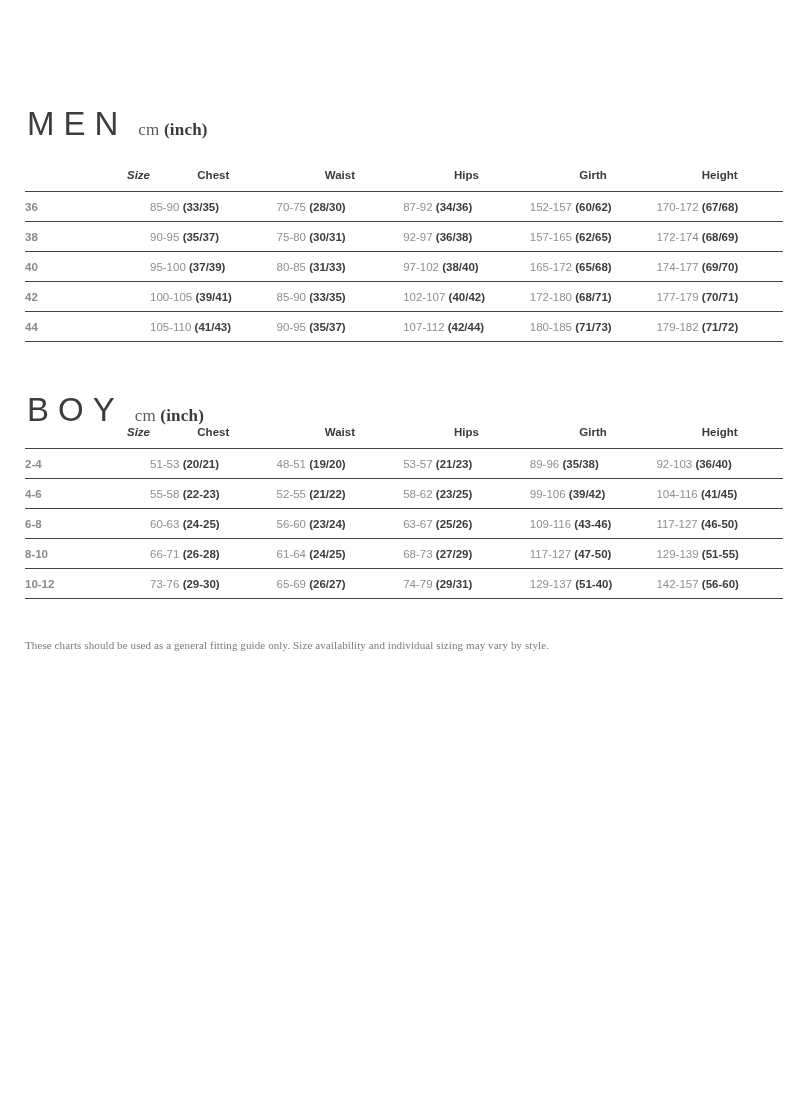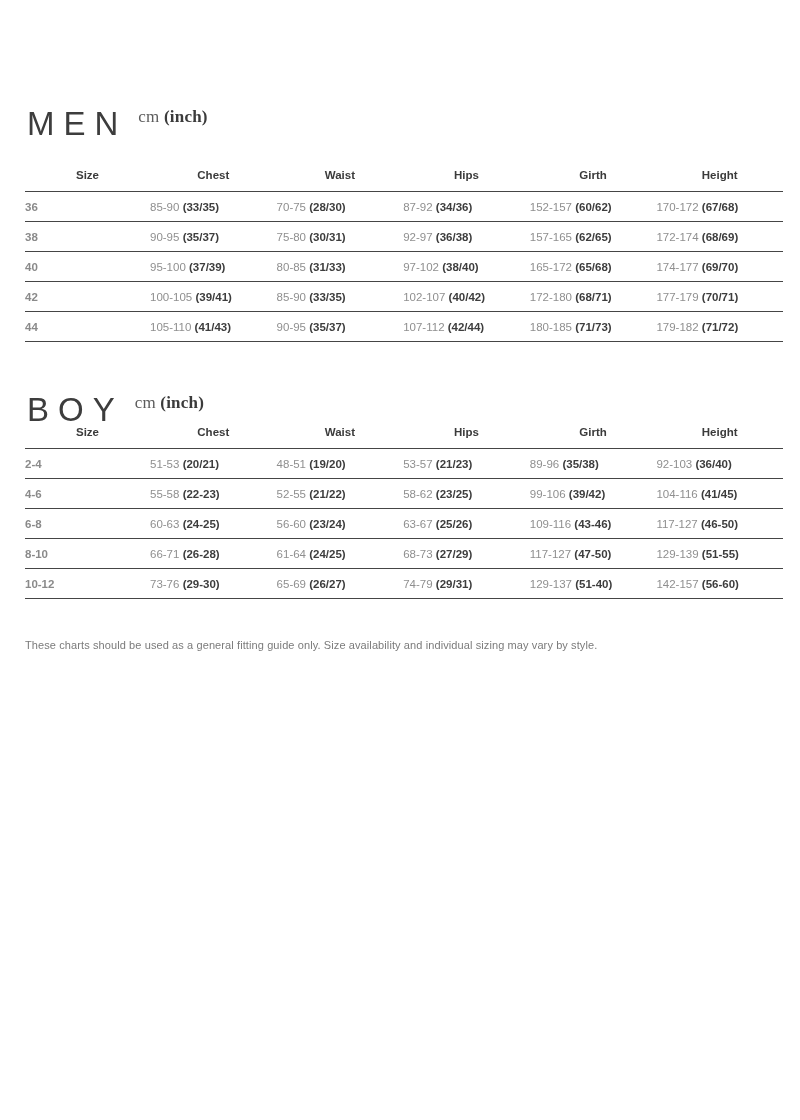--- a/index.html
+++ b/index.html
@@ -6,59 +6,59 @@
   html, body { margin: 0; padding: 0; }
   body {
     width: 800px; height: 1120px;
     background: #ffffff;
     font-family: "Liberation Sans", sans-serif;
     color: #3d3d3d;
   }
   .page { position: relative; width: 800px; height: 1120px; overflow: hidden; background:#fff; }
 
   
-  .section-title { position: absolute; left: 27px; display: flex; align-items: flex-start; }
+  .section-title { position: absolute; left: 27px; display: flex; align-items: flex-end; }
   .section-title h1 {
     margin: 0; font-size: 33px; font-weight: 300; letter-spacing: 9px;
     color: #3d3d3d; line-height: 1; font-family: "Liberation Sans", sans-serif;
   }
   .units { font-size: 17px; color: #5c5c5c; margin-left: 11px; letter-spacing: 0.2px; font-family: Liberation Serif, serif; }
   .units b { color: #3b3b3b; font-weight: 700; }
 
   
   .size-table {
     position: absolute; left: 25px; width: 758px;
     border-collapse: collapse; table-layout: fixed;
     font-size: 11.5px;
   }
   .size-table col.c-size { width: 125px; }
   .size-table th {
     font-weight: 700; color: #3b3b3b; text-align: center;
     vertical-align: bottom; padding: 5px 0 9px 0;
     border-bottom: 1px solid #454545; line-height: 13px;
   }
-  .size-table th.col-size { text-align: center; }
+  .size-table th.col-size { text-align: right; font-style: italic; }
   .size-table td {
     height: 30px; padding: 0; text-align: left;
     border-bottom: 1px solid #454545;
     color: #8f8f8f; white-space: nowrap;
   }
   .size-table td.size-cell { text-align: left; color: #8a8a8a; font-weight: bold; }
   .rng { color: #8f8f8f; font-weight: 400; }
   .inch { color: #3d3d3d; font-weight: 700; }
 
   
   #men-title { top: 107px; }
   #men-table { top: 164px; }
   #boy-title { top: 365px; margin-top: 28px; }
   #boy-table { top: 421px; }
 
   .footer-note {
     position: absolute; left: 25px; top: 628px;
-    font-size: 11px; color: #7b7b7b; letter-spacing: 0.1px;
+    font-size: 11px; color: #7b7b7b; letter-spacing: 0.1px; font-family: Liberation Serif, serif;
   }
 </style>
 </head>
 <body>
 
 <div class="page">
 
   <div class="section-title" id="men-title">
     <h1>MEN</h1>
     <span class="units"><span>cm</span> <b>(inch)</b></span>

